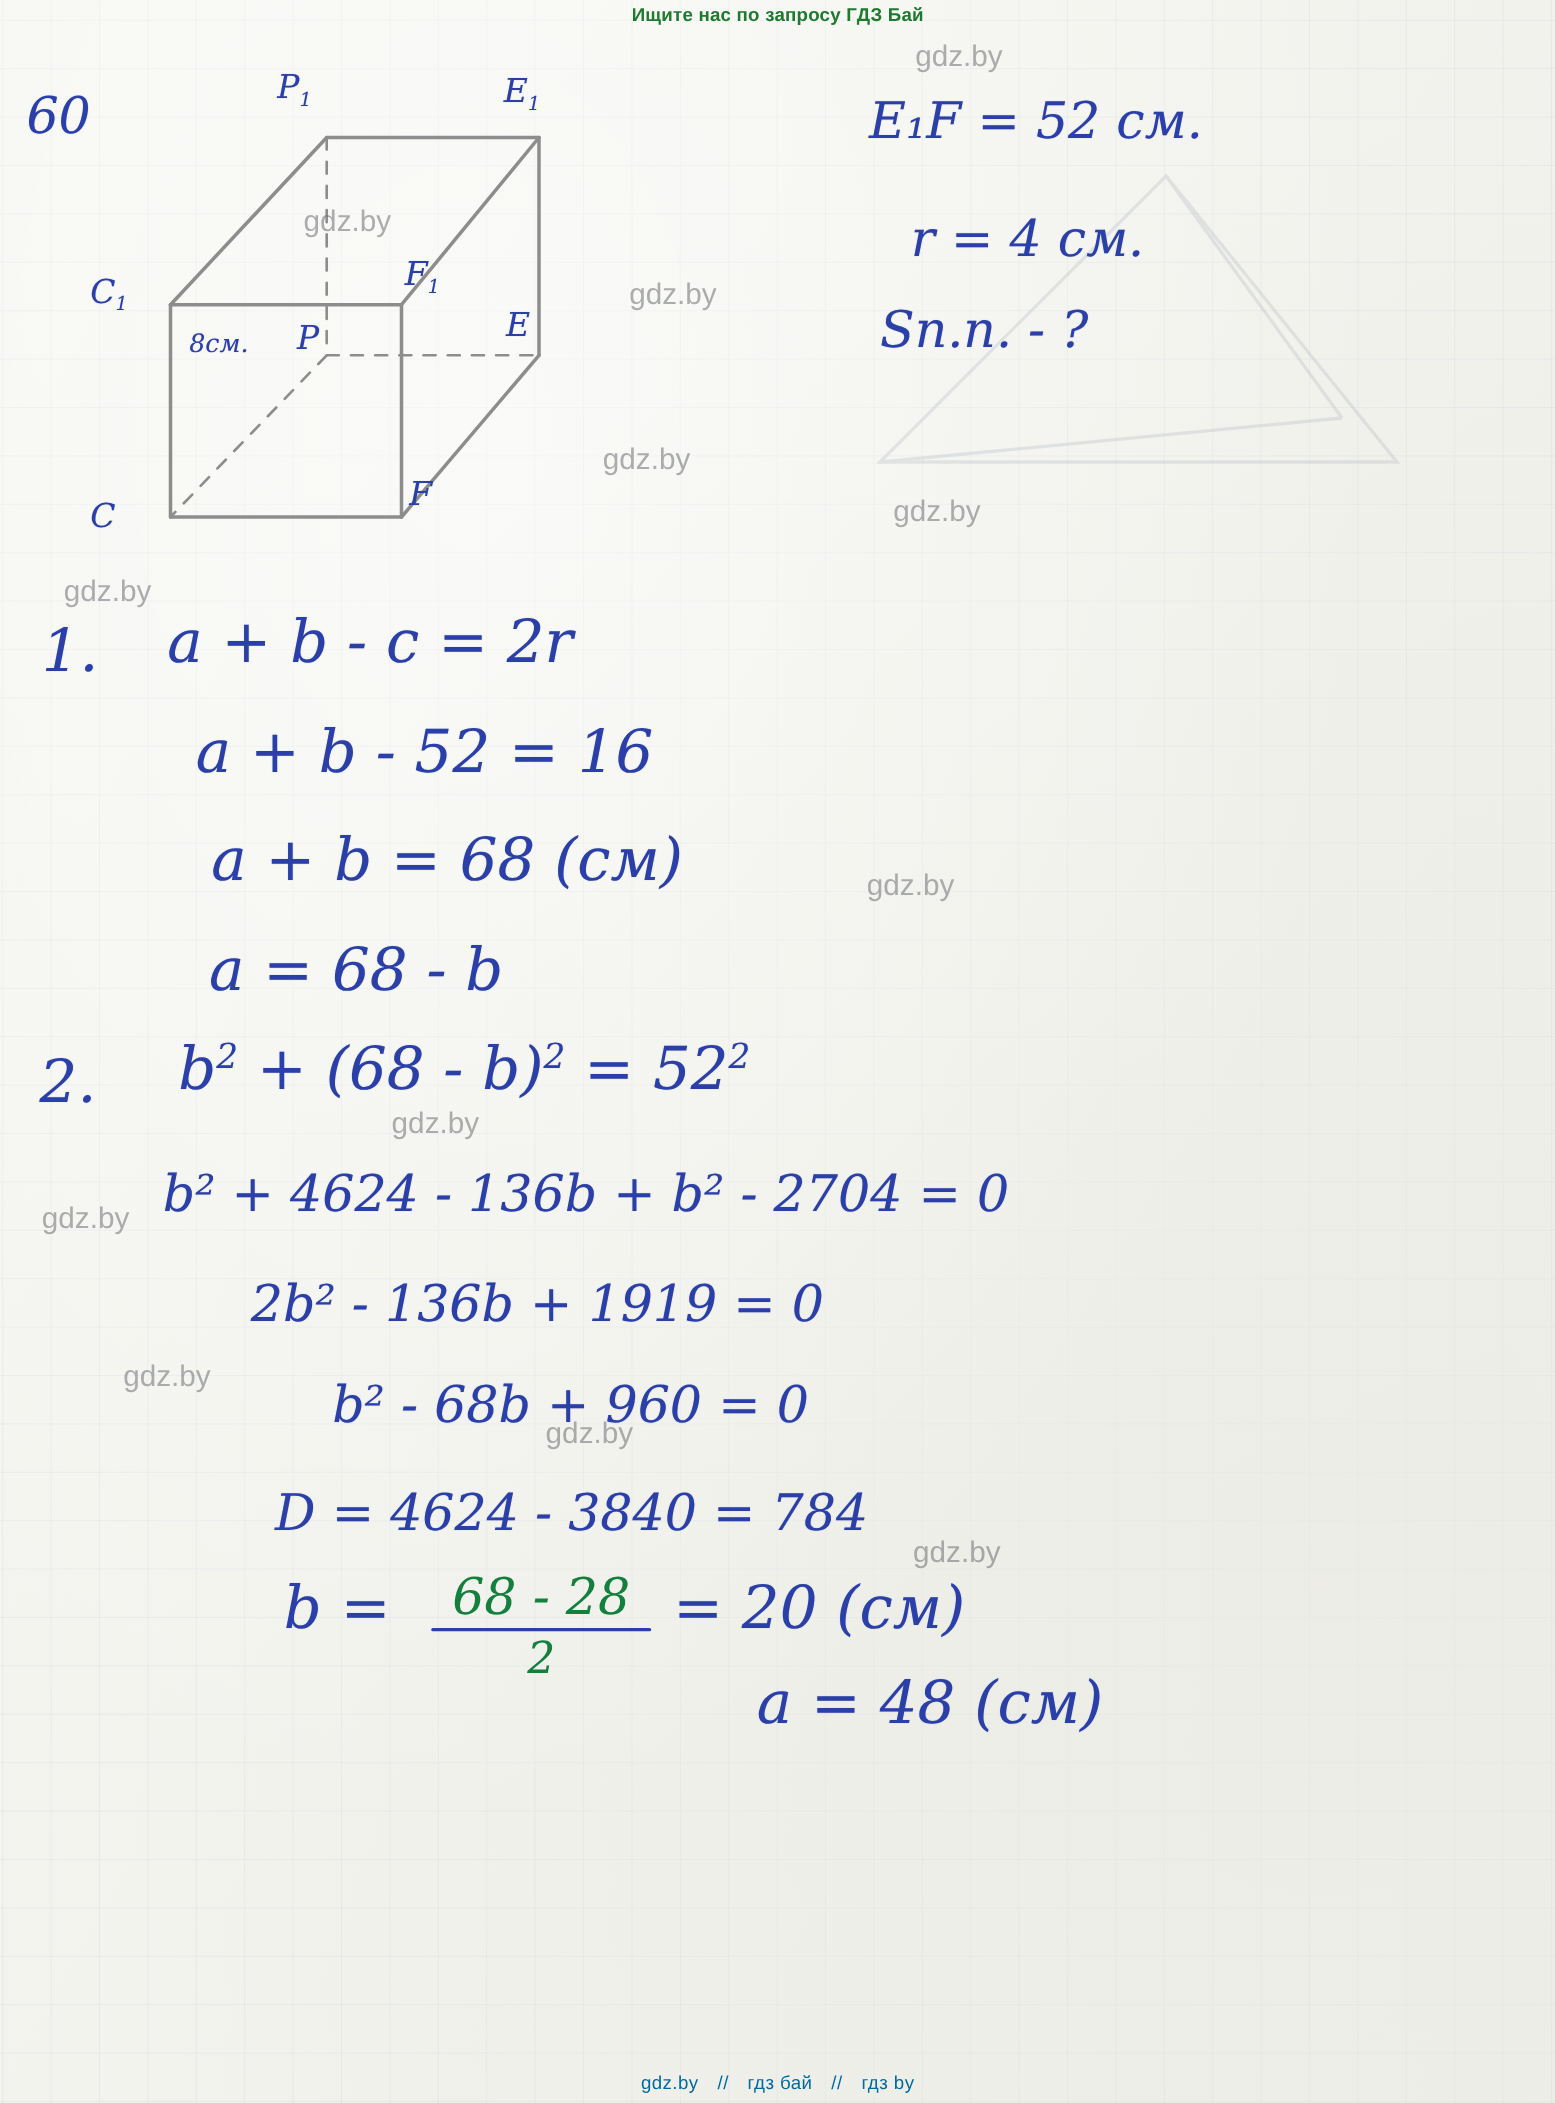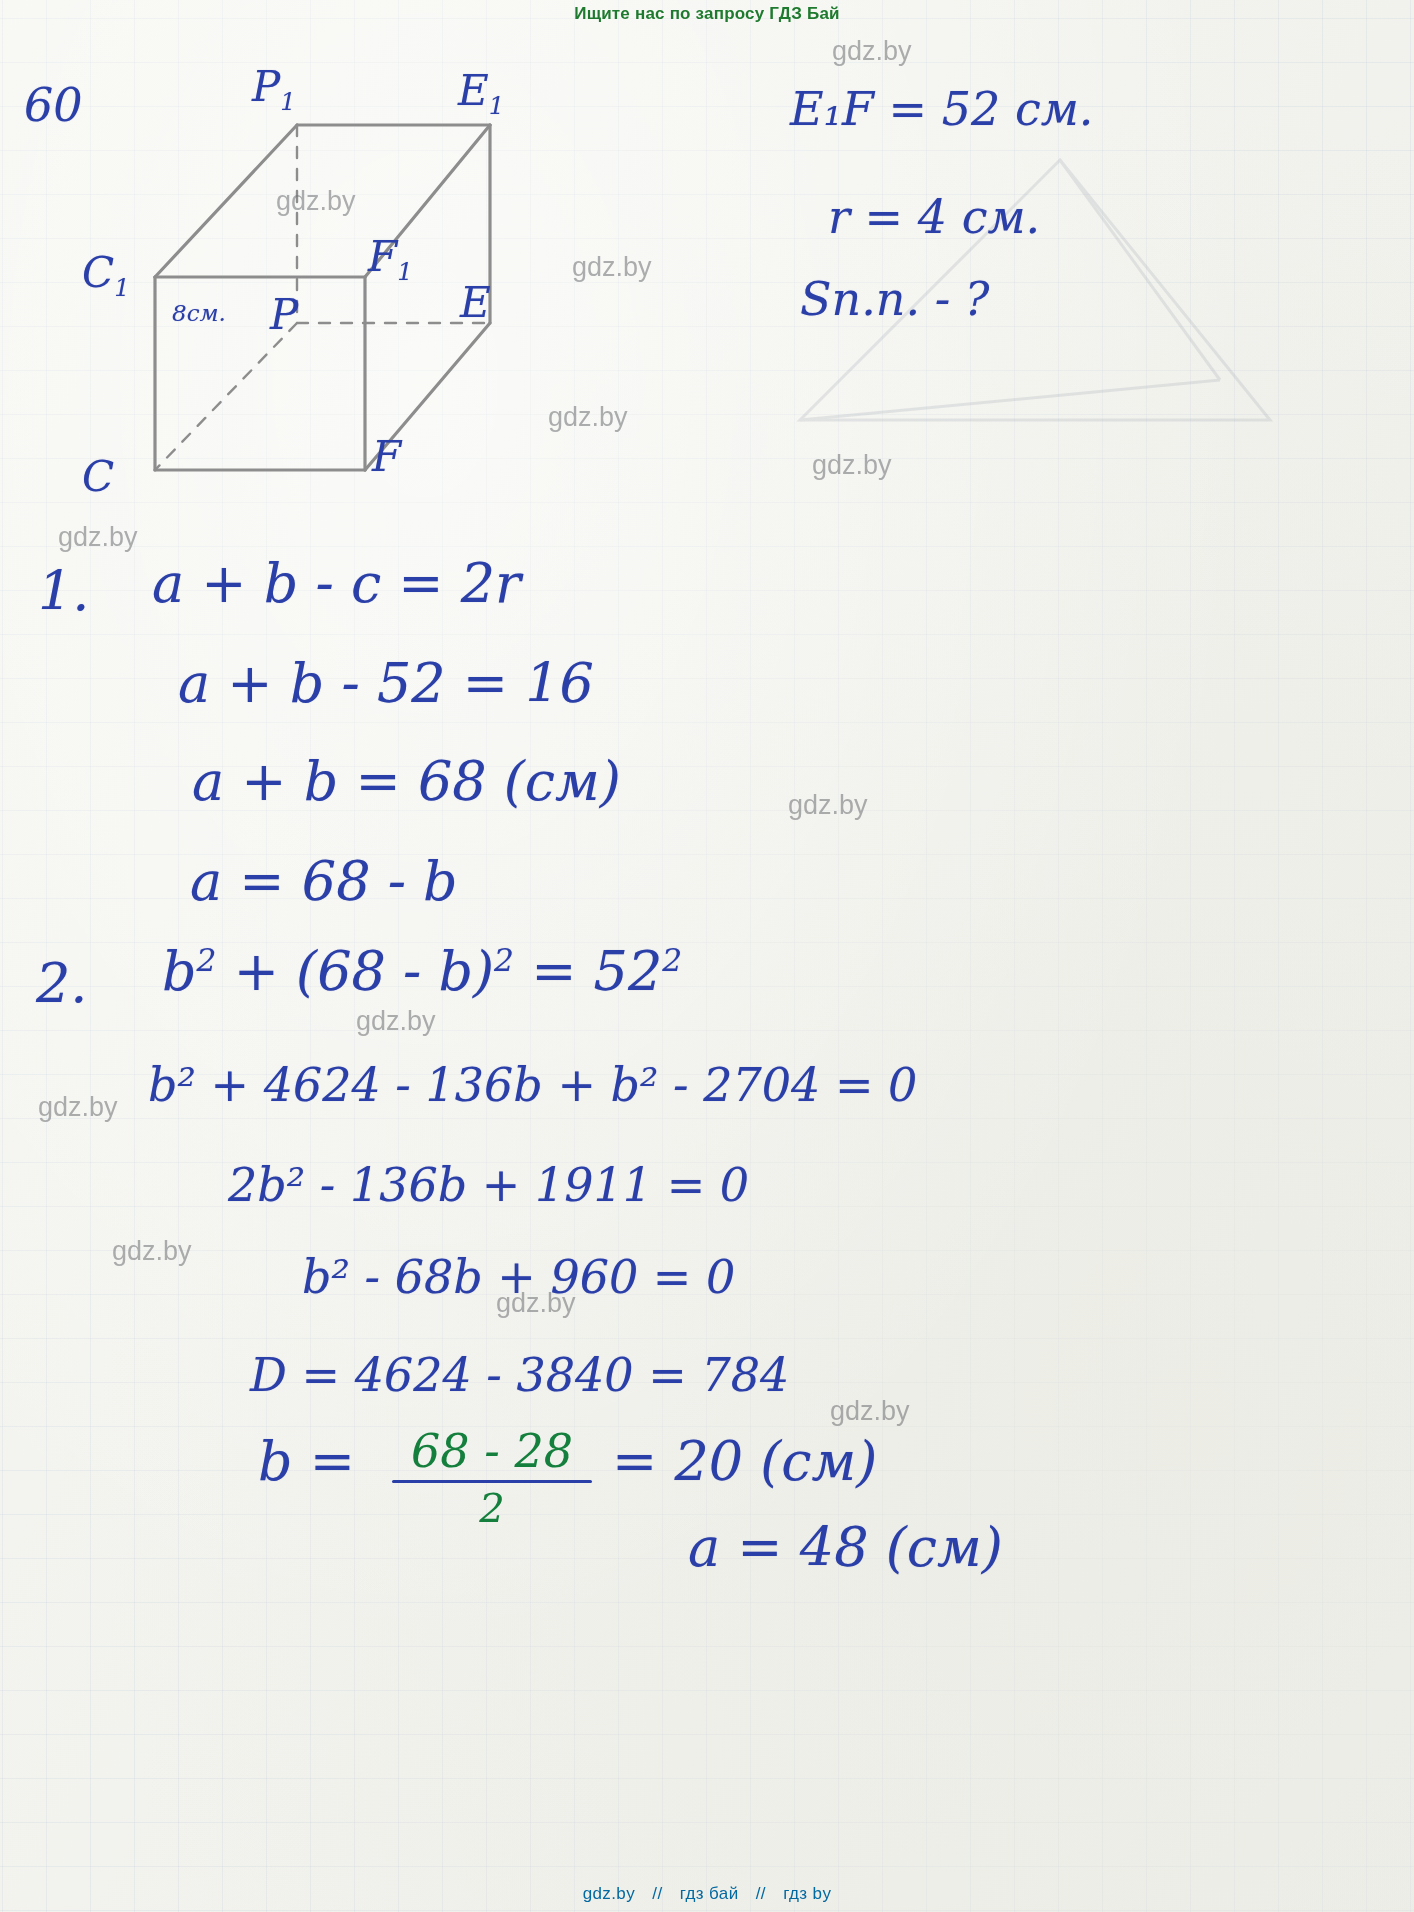--- a/index.html
+++ b/index.html
@@ -77,21 +77,21 @@
   
   .hw {
     position: absolute;
     color: #2b3fa8;
     font-family: "DejaVu Serif", serif;
     font-style: italic;
     white-space: nowrap;
     text-shadow: 0 0 1px rgba(43,63,168,0.35);
   }
   .hw.s { font-size: 23px; }
-  .hw.m { font-size: 42px; }
+  .hw.m { font-size: 30px; }
   .hw.l { font-size: 46px; }
   .hw.xl { font-size: 54px; }
   .sup {
     font-size: 0.58em;
     vertical-align: super;
   }
   .sub {
     font-size: 0.58em;
     vertical-align: sub;
   }
@@ -209,21 +209,21 @@
 
 <div class="hw xl" style="left:36px; top:952px;">2.</div>
 
 <div class="hw xl" style="left:162px; top:940px;">
   <span>b</span><span class="sup">2</span>
   <span>+ (68 - b)</span><span class="sup">2</span>
   <span>= 52</span><span class="sup">2</span>
 </div>
 
 <div class="hw l" style="left:148px; top:1058px;">b² + 4624 - 136b + b² - 2704 = 0</div>
-<div class="hw l" style="left:228px; top:1158px;">2b² - 136b + 1911 = 0</div>
+<div class="hw l" style="left:228px; top:1158px;">2b² - 136b + 1919 = 0</div>
 <div class="hw l" style="left:272px; top:1250px;margin-left:30px;">b² - 68b + 960 = 0</div>
 <div class="hw l" style="left:250px; top:1348px;">D = 4624 - 3840 = 784</div>
 
 <div class="hw xl" style="left:258px; top:1430px;">b =</div>
 <div class="frac" style="left:392px; top:1424px; width:200px;">
   <span class="num">68 - 28</span>
   <span class="bar"></span>
   <span class="den">2</span>
 </div>
 <div class="hw xl" style="left:612px; top:1430px;">= 20 (см)</div>

